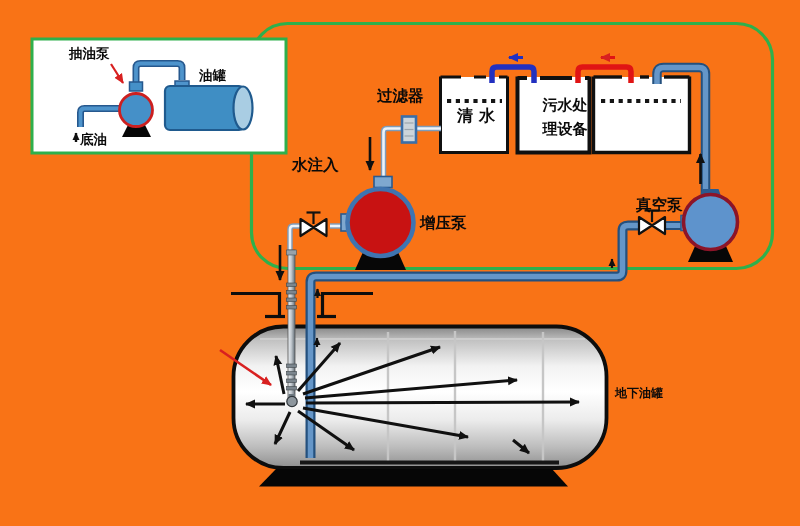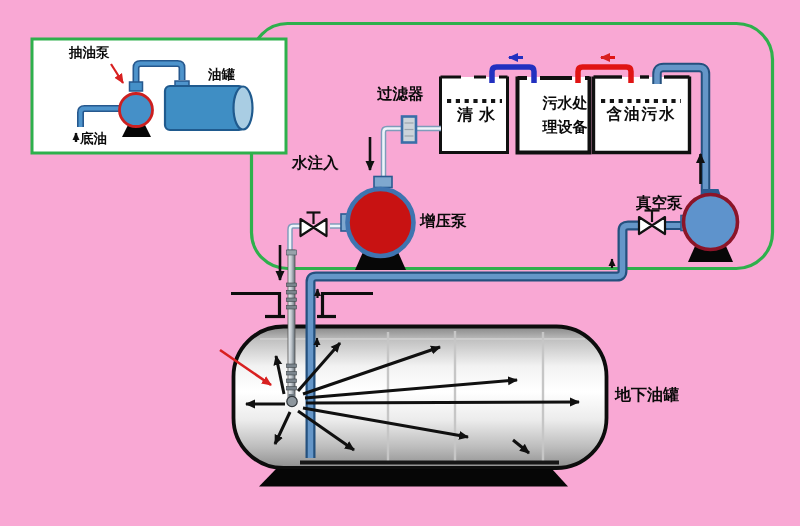--- a/index.html
+++ b/index.html
@@ -1,26 +1,26 @@
 <!DOCTYPE html>
 <html><head>
 <meta charset="utf-8">
 <style>
   html,body{margin:0;padding:0;background:#fff;}
-  #stage{position:relative;width:800px;height:526px;background:#f9a8d4;overflow:hidden;
-         font-family:Liberation Mono, monospace;}
+  #stage{position:relative;width:800px;height:526px;background:#f97316;overflow:hidden;
+         font-family:Liberation Sans, sans-serif;}
   #art{position:absolute;left:0;top:0;}
   .lbl{position:absolute;font-weight:bold;color:#0a0a0a;white-space:nowrap;line-height:1.15;}
   .lbl.small{font-size:13.5px;}
   .lbl.med{font-size:15.5px;}
-  .lbl.big{font-size:16px;}
+  .lbl.big{font-size:12px;}
   .center{text-align:center;}
   .pre{white-space:pre-line;}
   #l-inset-pump{left:69px;top:46px;}
-  #l-inset-tank{left:208px;top:68px;}
+  #l-inset-tank{left:199px;top:68px;}
   #l-inset-bottom{left:80px;top:132px;}
   #l-filter{left:377px;top:87px;text-align:right;}
   #l-inject{left:292px;top:156px;}
   #l-booster{left:420px;top:214px;}
   #l-clean{left:440px;top:107px;width:68px;letter-spacing:6px;padding-left:10px;box-sizing:border-box;font-size:16px;}
   #l-treat{left:517px;top:93px;width:96px;font-size:15px;line-height:24px;}
   #l-oily{left:593px;top:107px;width:97px;letter-spacing:2px;font-size:15.5px;}
   #l-vacuum{left:636px;top:196px;}
   #l-under{left:615px;top:387px;}
 </style>
@@ -235,16 +235,15 @@
 
   <div class="lbl small" id="l-inset-pump">抽油泵</div>
   <div class="lbl small" id="l-inset-tank">油罐</div>
   <div class="lbl small" id="l-inset-bottom">底油</div>
   <div class="lbl med" id="l-filter">过滤器</div>
   <div class="lbl med" id="l-inject">水注入</div>
   <div class="lbl med" id="l-booster">增压泵</div>
   <div class="lbl center" id="l-clean">清水</div>
   <div class="lbl center pre" id="l-treat">污水处
 理设备</div>
-  <div class="lbl center" id="l-oily">含油污水</div>
   <div class="lbl med" id="l-vacuum">真空泵</div>
   <div class="lbl big" id="l-under">地下油罐</div>
 </div>
 
 </body></html>

